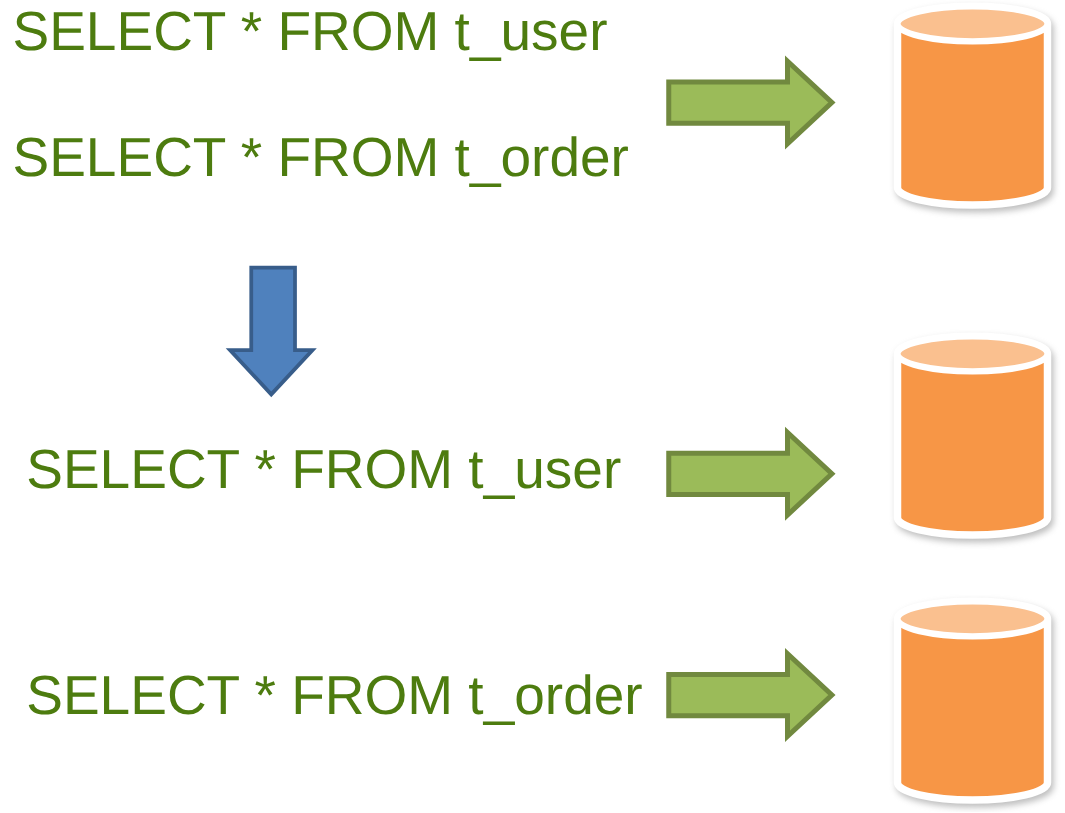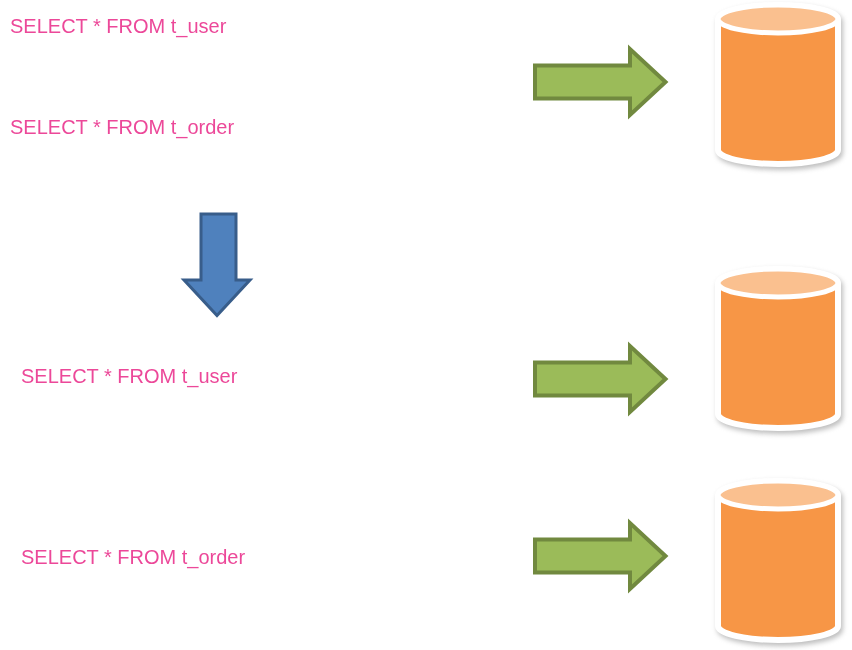--- a/index.html
+++ b/index.html
@@ -10,24 +10,24 @@
   .canvas {
     position: relative;
     width: 852px;
     height: 650px;
     background: #ffffff;
     overflow: hidden;
     font-family: "Liberation Sans", "DejaVu Sans", sans-serif;
   }
   .sql-label {
     position: absolute;
-    font-size: 20px;
+    font-size: 44px;
     line-height: 40px;
     font-weight: 400;
-    color: #ec4899;
+    color: #4d7c0f;
     white-space: nowrap;
     letter-spacing: 0px;
   }
   .abs { position: absolute; }
   svg { display: block; overflow: visible; }
   .cylinder { filter: drop-shadow(2px 3px 2.5px rgba(110,110,110,0.45)); }
 </style>
 </head>
 <body>
 

